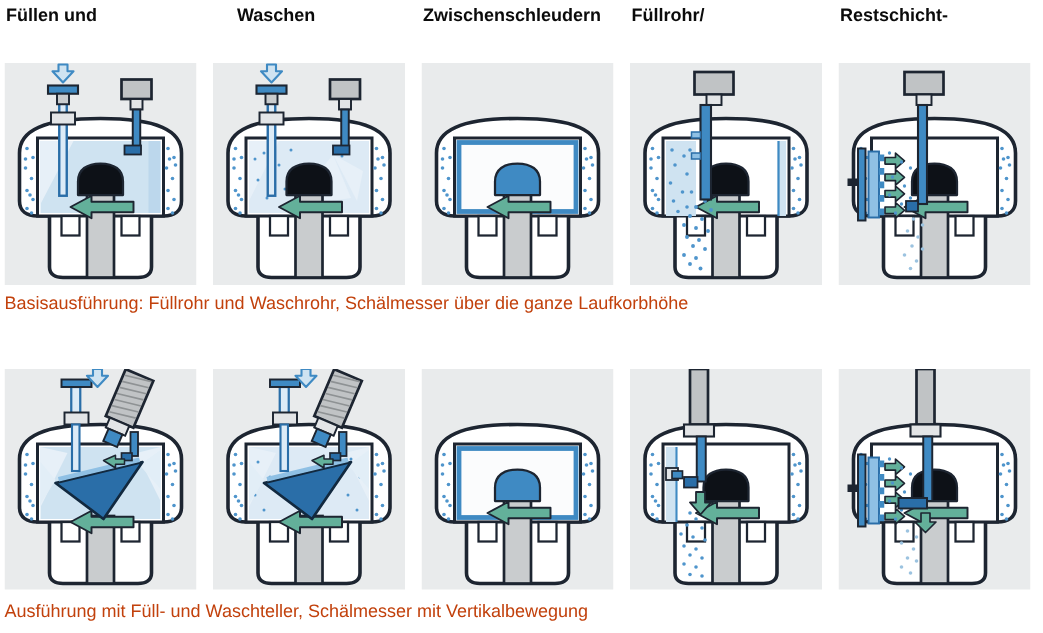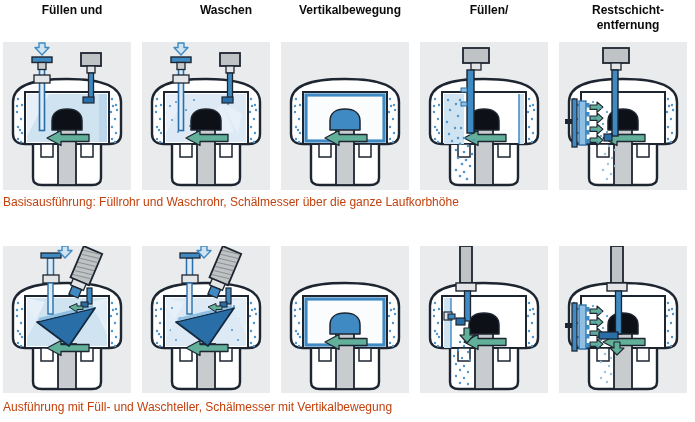--- a/index.html
+++ b/index.html
@@ -2,50 +2,49 @@
 <html><head>
 <meta charset="utf-8">
 <style>
   html,body{margin:0;padding:0;background:#ffffff;}
   #canvas{
     position:relative;width:695px;height:422px;background:#ffffff;overflow:hidden;
     font-family:"Liberation Sans","DejaVu Sans",sans-serif;
   }
   .col-header{
     position:absolute;top:3px;width:136px;font-size:12px;font-weight:bold;
-    color:#0b0b0b;line-height:15px;letter-spacing:0px;text-align:center;
+    color:#0b0b0b;line-height:15px;letter-spacing:0px;
   }
   .col-header span{display:block;white-space:nowrap;}
   .row-caption{
     position:absolute;left:3px;width:680px;font-size:12px;color:#c2410c;line-height:15px;
   }
   .panel{position:absolute;display:block;}
 </style>
 </head>
 <body>
 
 <div id="canvas">
 
   <div class="col-header" style="left:4px">
     <span>Füllen und</span>
   </div>
   <div class="col-header" style="left:158px">
     <span>Waschen</span>
     <span></span>
   </div>
   <div class="col-header" style="left:282px">
-    <span>Vertikalbewegung</span>
+    <span>Zwischenschleudern</span>
     <span></span>
   </div>
   <div class="col-header" style="left:421px">
-    <span>Füllen/</span>
+    <span>Füllrohr/</span>
   </div>
   <div class="col-header" style="left:560px">
     <span>Restschicht-</span>
-    <span>entfernung</span>
   </div>
 
   <div id="panels">
       <svg class="panel" width="128" height="148" viewBox="0 0 128 148" style="left:3px;top:42px">
         <g>
           <rect x="0" y="0" width="128" height="148" fill="#e9ebec"></rect>
           <path d="M10,92 V60 C10,45 26,37 64,37 C102,37 118,45 118,60 V92 C118,99 113,102 106,102 H98 V136 C98,141 94,143 89,143 H39 C34,143 30,141 30,136 V102 H22 C15,102 10,99 10,92 Z" fill="#ffffff" stroke="#1d2531" stroke-width="2.4" stroke-linejoin="round"></path>
           <rect x="22" y="50" width="84" height="52" fill="#ffffff" stroke="#1d2531" stroke-width="2"></rect>
           <rect x="38" y="102" width="12" height="13" fill="#ffffff" stroke="#1d2531" stroke-width="1.5"></rect>
           <rect x="78" y="102" width="12" height="13" fill="#ffffff" stroke="#1d2531" stroke-width="1.5"></rect>

